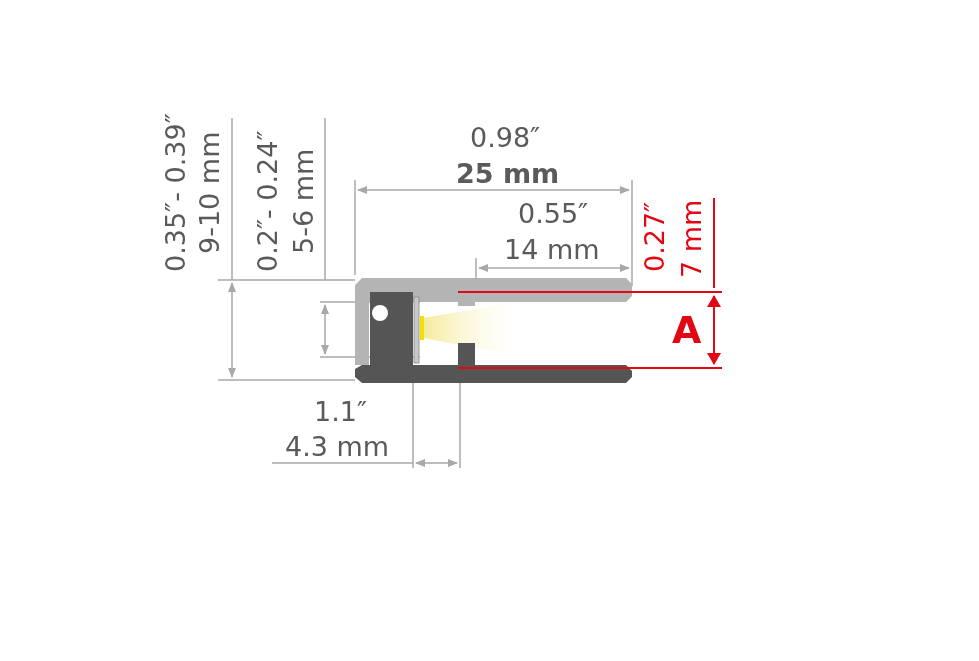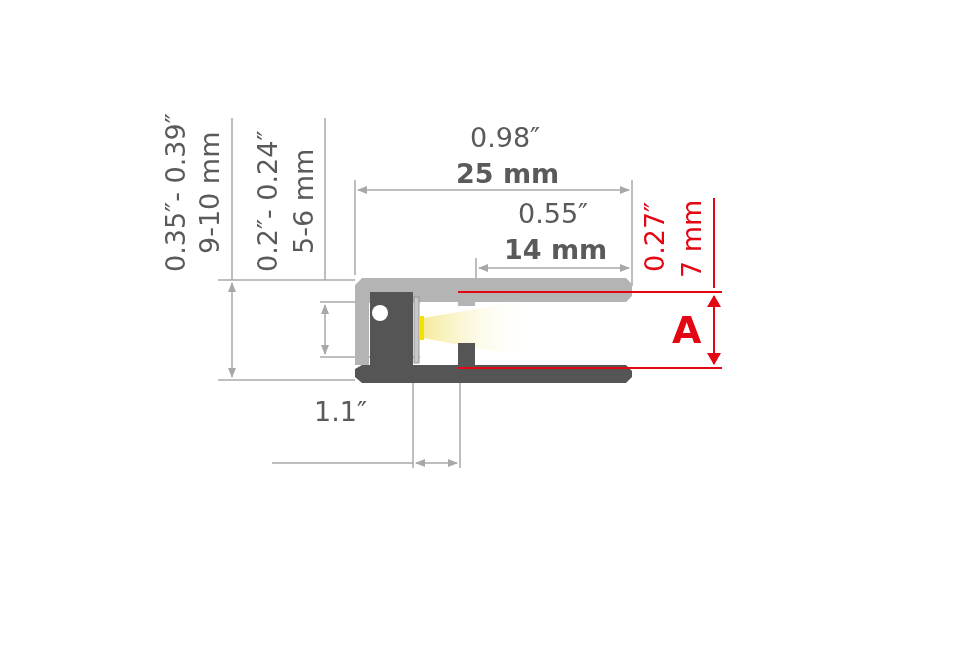--- a/index.html
+++ b/index.html
@@ -79,17 +79,18 @@
   <div class="lbl rot" style="left:196px; top:254px;">9-10 mm</div>
   <div class="lbl rot" style="left:254px; top:272px;">0.2″- 0.24″</div>
   <div class="lbl rot" style="left:290px; top:254px;">5-6 mm</div>
   <div class="lbl rot red" style="left:641px; top:272px;">0.27″</div>
   <div class="lbl rot red" style="left:678px; top:278px;">7 mm</div>
 
   
   <div class="lbl" style="left:470px; top:124px;">0.98″</div>
   <div class="lbl" style="left:456px; top:160px;font-weight:bold;">25 mm</div>
   <div class="lbl" style="left:518px; top:200px;text-align:center;">0.55″</div>
-  <div class="lbl" style="left:504px; top:236px;font-weight:bold;">14 mm</div>
+  <div class="lbl" style="left:504px; top:236px;">14 mm</div>
   <div class="lbl" style="left:314px; top:398px;">1.1″</div>
+  <div class="lbl" style="left:285px; top:433px;">4.3 mm</div>
 
   <div class="lbl red bigA" style="left:672px; top:311px;">A</div>
 </div>
 
 </body></html>

